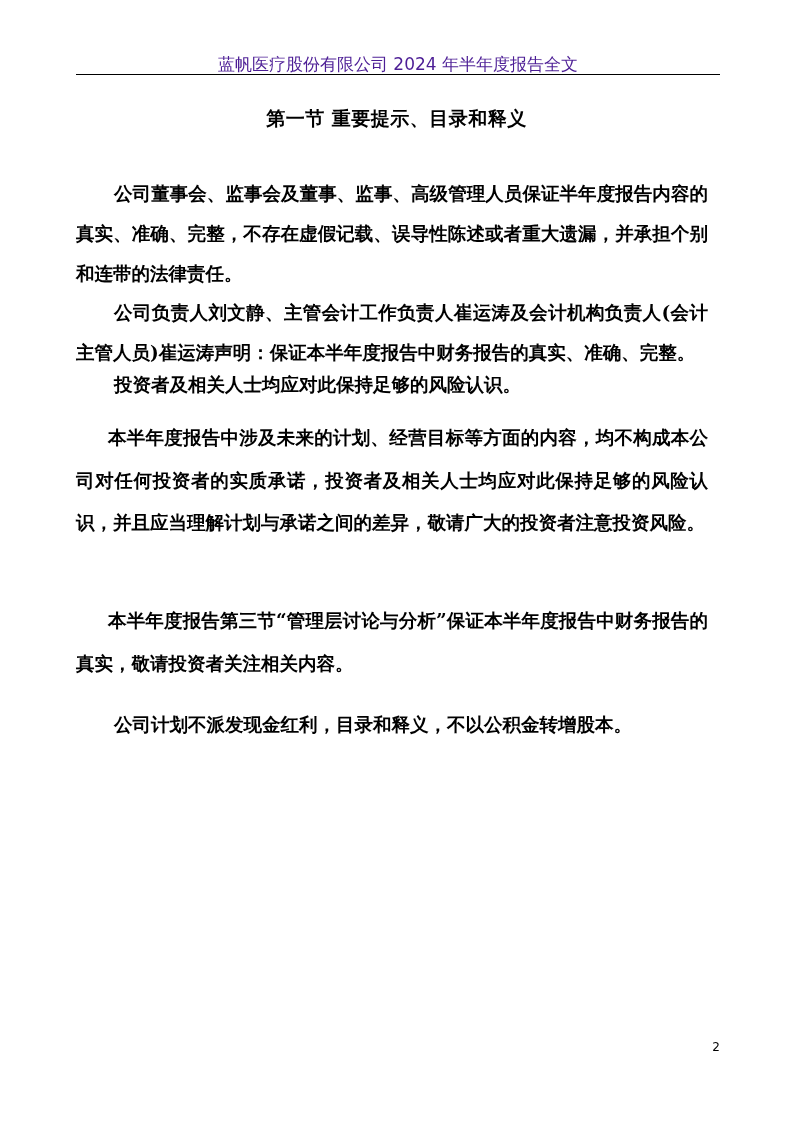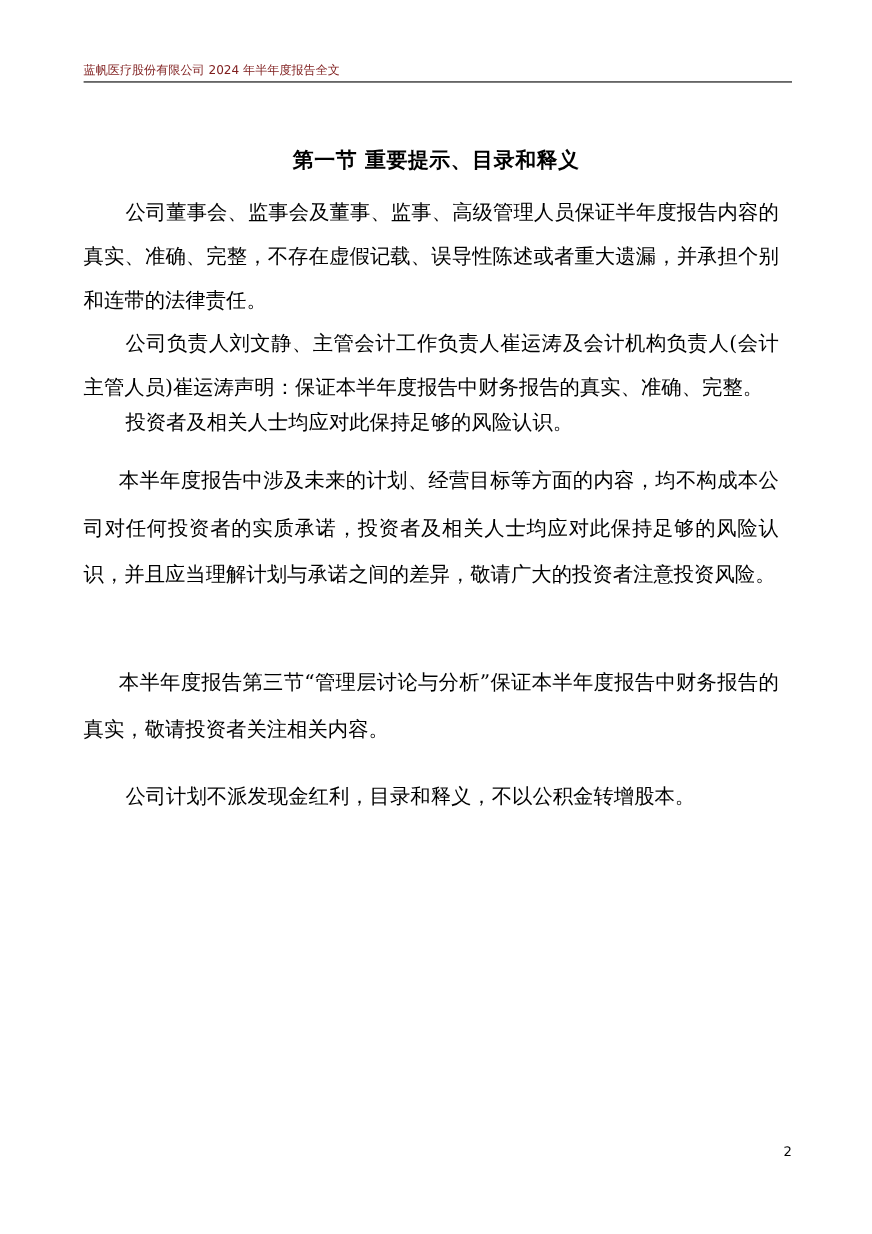--- a/index.html
+++ b/index.html
@@ -3,34 +3,34 @@
   <meta charset="utf-8">
   <style>
     html, body { margin: 0; padding: 0; background: #ffffff; }
     body {
       width: 793px; height: 1122px; position: relative; overflow: hidden;
       font-family: "DejaVu Serif", "Liberation Serif", serif;
       color: #000;
     }
     .header {
       position: absolute; left: 76px; top: 56px; width: 644px;
-      text-align: left; font-family: "DejaVu Sans", "Liberation Sans", sans-serif;
-      font-size: 11px; line-height: 16px; color: #7f1d1d;
+      text-align: center; font-family: "DejaVu Sans", "Liberation Sans", sans-serif;
+      font-size: 17px; line-height: 16px; color: #4c1d95;
     }
     .header-rule {
       position: absolute; left: 76px; top: 74px; width: 644px; height: 0;
       border-top: 1px solid #000;
     }
     .title {
-      position: absolute; left: 0; top: 132px; width: 793px; text-align: center;
+      position: absolute; left: 0; top: 104px; width: 793px; text-align: center;
       font-size: 19px; font-weight: bold; line-height: 28px; letter-spacing: 0.5px;
     }
     .para {
       position: absolute; left: 76px; width: 632px;
-      font-size: 18.5px; font-weight: normal; line-height: 40px;
+      font-size: 18.5px; font-weight: bold; line-height: 40px;
       text-align: justify; text-justify: inter-character;
     }
     .p1 { top: 174px; text-indent: 38px; }
     .p2 { top: 293px; text-indent: 38px; }
     .p3 { top: 365px; text-indent: 38px; }
     .p4 { top: 417px; text-indent: 32px; line-height: 42.5px; }
     .p5 { top: 600px; text-indent: 32px; line-height: 42.5px; }
     .p6 { top: 705px; text-indent: 38px; }
     .page-num {
       position: absolute; left: 700px; top: 1040px; width: 20px; text-align: right;

